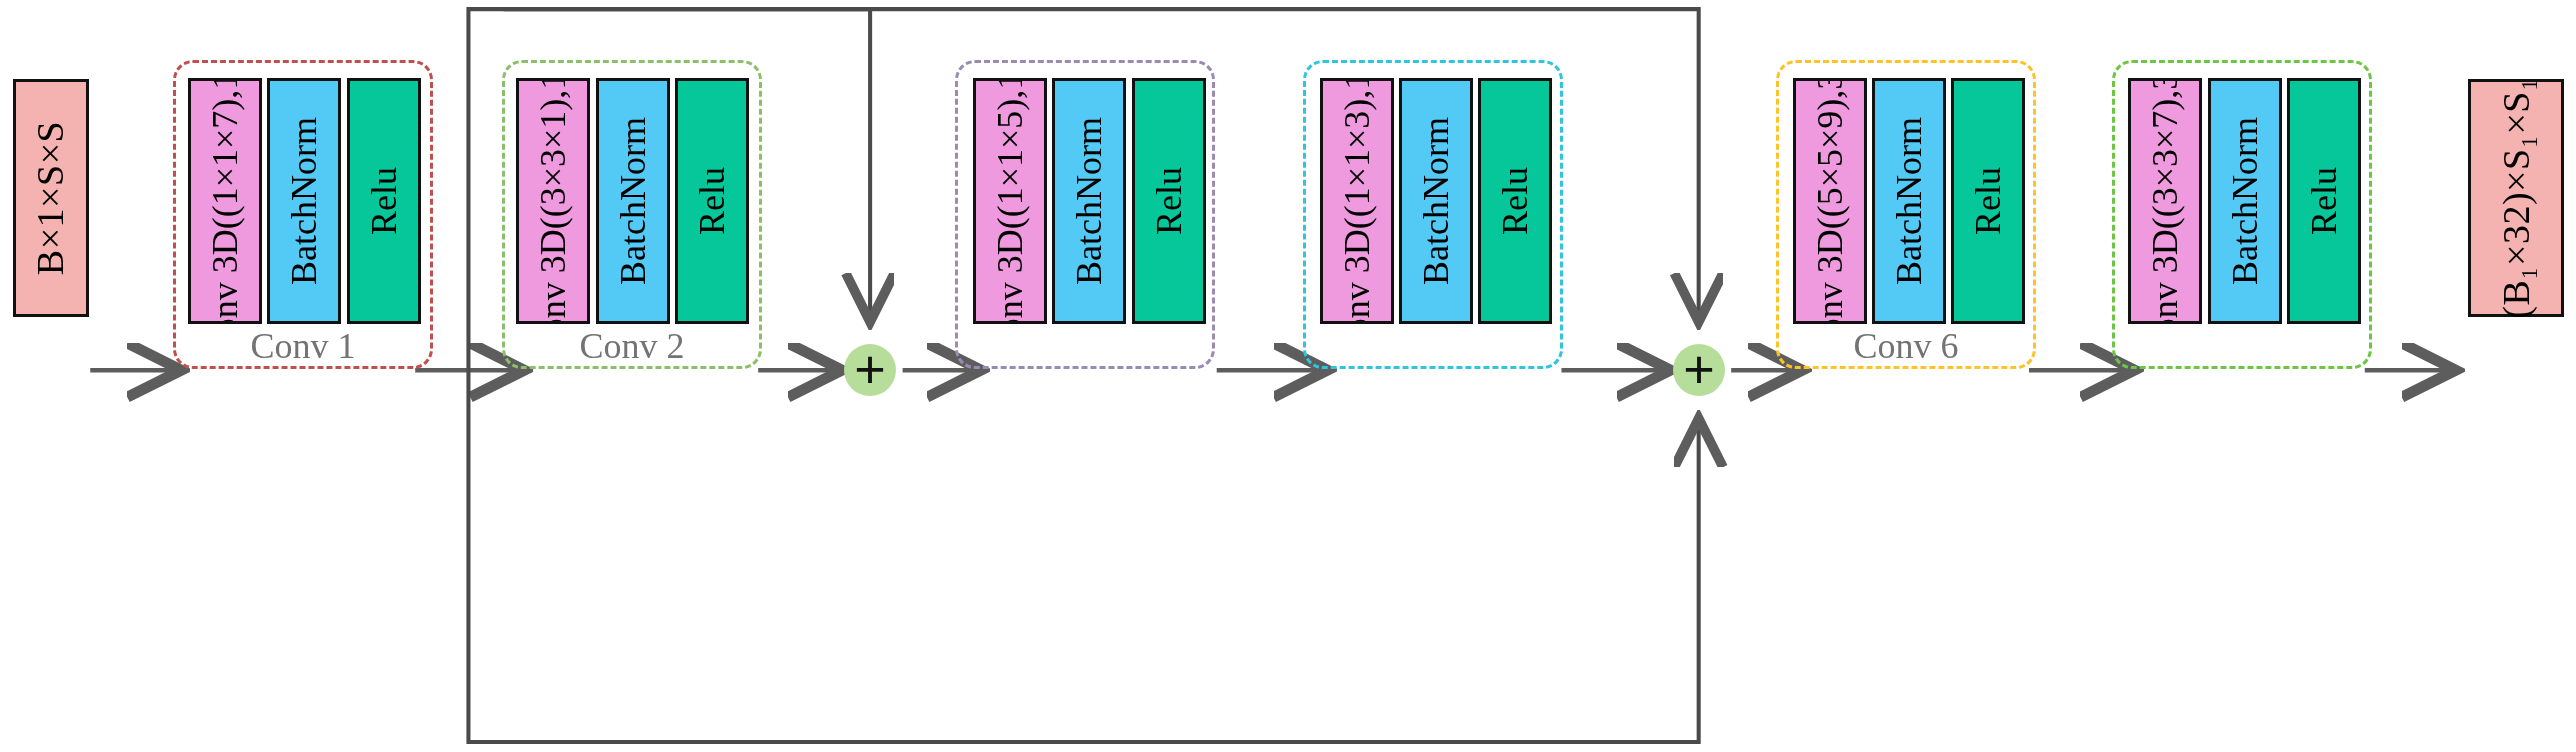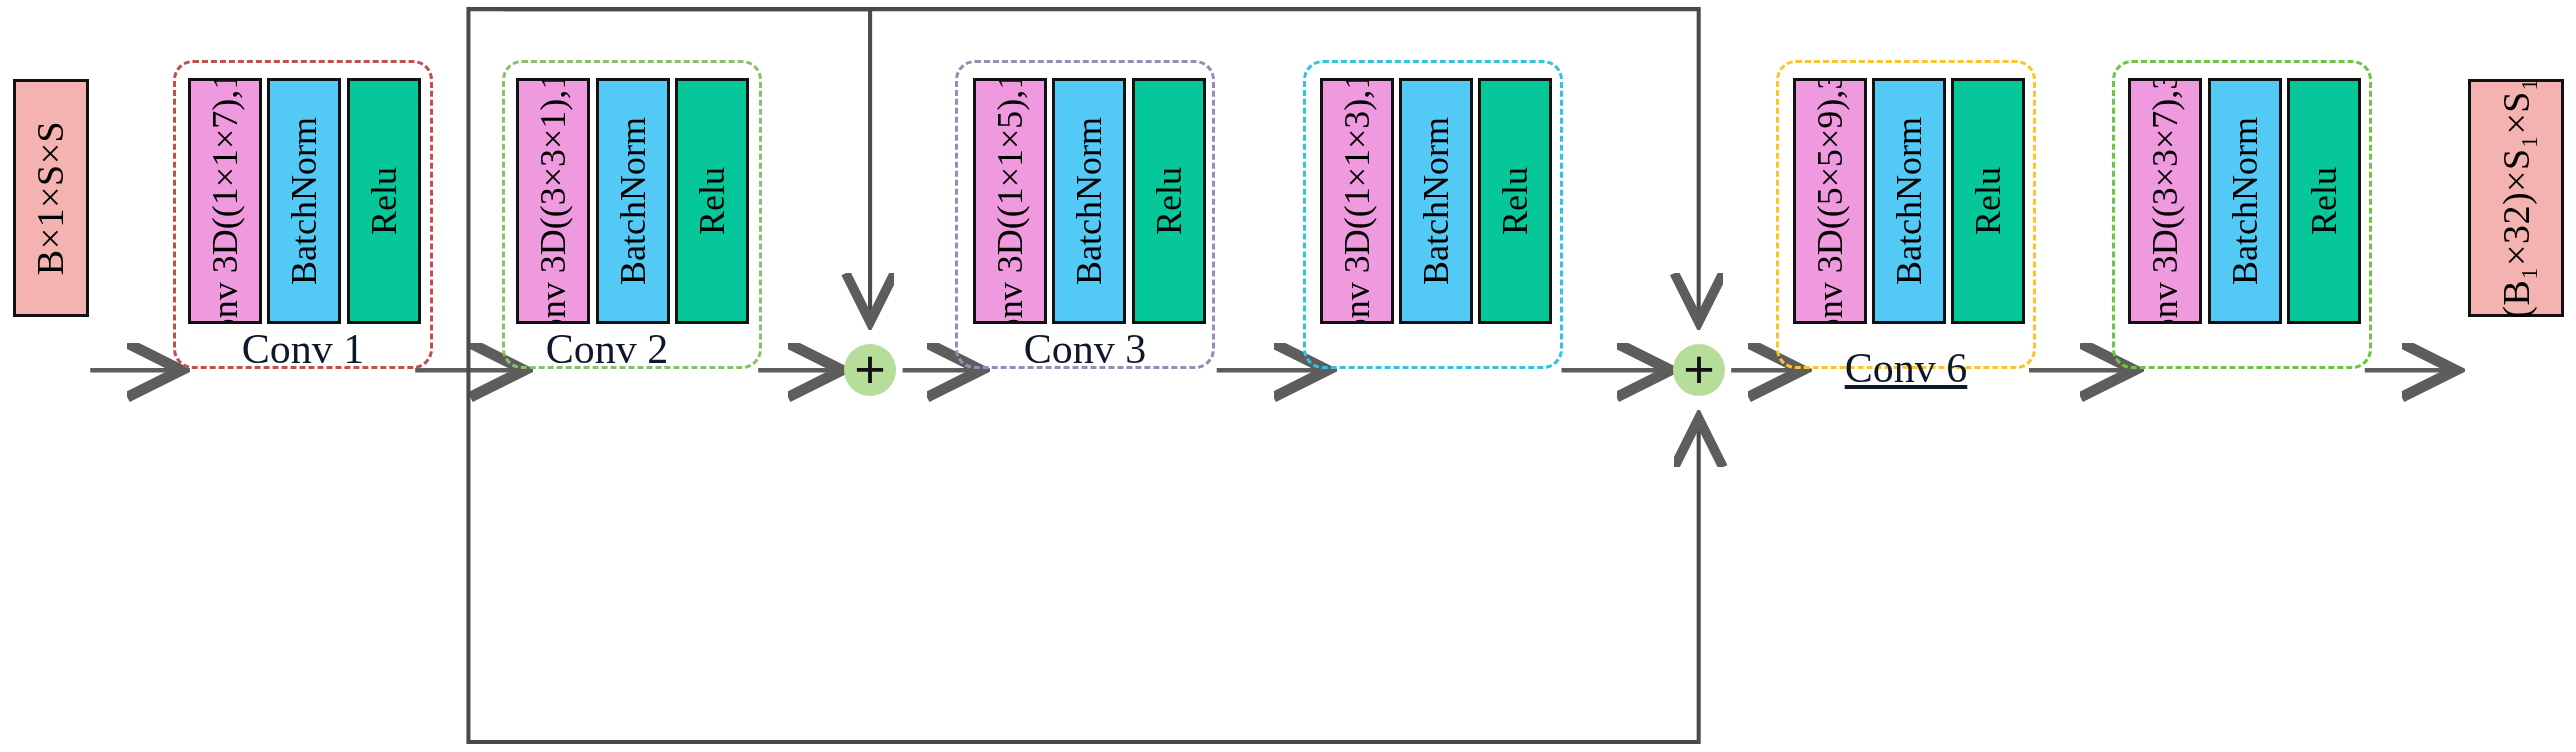--- a/index.html
+++ b/index.html
@@ -30,22 +30,22 @@
   .group{
     position:absolute;
     box-sizing:border-box;
     border:3.6px dashed #c0504d;
     border-radius:20px;
     background:transparent;
   }
   .group-label{
     position:absolute;
     text-align:center;
-    font-size:42px;
-    color:#0f172a;
+    font-size:36px;
+    color:#737373;
     white-space:nowrap;
   }
 
   
   .bar{
     position:absolute;
     border:3.6px solid #111;
     box-sizing:border-box;
     display:flex;align-items:center;justify-content:center;
     overflow:hidden;
@@ -132,37 +132,36 @@
   <div class="group" style="left:502px;top:60px;width:260px;height:309px;border-color:#8cbf6a;"></div>
   <div class="bar conv" style="left:516px;top:78px;width:74px;height:246px;">
     <div class="vtext">Conv 3D((3×3×1),16)</div>
   </div>
   <div class="bar bn" style="left:596px;top:78px;width:74px;height:246px;">
     <div class="vtext">BatchNorm</div>
   </div>
   <div class="bar relu" style="left:675px;top:78px;width:74px;height:246px;">
     <div class="vtext">Relu</div>
   </div>
-  <div class="group-label" style="left:477px;top:325px;width:260px;">Conv 2</div>
+  <div class="group-label" style="left:502px;top:325px;width:260px;">Conv 2</div>
 
   <div class="plus-node" style="left:844px;top:344px;">
     <span>+</span>
   </div>
 
   <div class="group" style="left:955px;top:60px;width:260px;height:309px;border-color:#9b8bb4;"></div>
   <div class="bar conv" style="left:973px;top:78px;width:74px;height:246px;">
     <div class="vtext">Conv 3D((1×1×5),16)</div>
   </div>
   <div class="bar bn" style="left:1052px;top:78px;width:74px;height:246px;">
     <div class="vtext">BatchNorm</div>
   </div>
   <div class="bar relu" style="left:1132px;top:78px;width:74px;height:246px;">
     <div class="vtext">Relu</div>
   </div>
-  <div class="group-label" style="left:955px;top:325px;width:260px;">Conv 3</div>
 
   <div class="group" style="left:1303px;top:60px;width:260px;height:309px;border-color:#2ec5dd;"></div>
   <div class="bar conv" style="left:1320px;top:78px;width:74px;height:246px;">
     <div class="vtext">Conv 3D((1×1×3),16)</div>
   </div>
   <div class="bar bn" style="left:1399px;top:78px;width:74px;height:246px;">
     <div class="vtext">BatchNorm</div>
   </div>
   <div class="bar relu" style="left:1478px;top:78px;width:74px;height:246px;">
     <div class="vtext">Relu</div>
@@ -175,21 +174,21 @@
   <div class="group" style="left:1776px;top:60px;width:260px;height:309px;border-color:#fdc328;"></div>
   <div class="bar conv" style="left:1793px;top:78px;width:74px;height:246px;">
     <div class="vtext">Conv 3D((5×5×9),32)</div>
   </div>
   <div class="bar bn" style="left:1872px;top:78px;width:74px;height:246px;">
     <div class="vtext">BatchNorm</div>
   </div>
   <div class="bar relu" style="left:1951px;top:78px;width:74px;height:246px;">
     <div class="vtext">Relu</div>
   </div>
-  <div class="group-label" style="left:1776px;top:344px;width:260px;text-decoration:underline;">Conv 6</div>
+  <div class="group-label" style="left:1776px;top:325px;width:260px;">Conv 6</div>
 
   <div class="group" style="left:2112px;top:60px;width:260px;height:309px;border-color:#6cc644;"></div>
   <div class="bar conv" style="left:2128px;top:78px;width:74px;height:246px;">
     <div class="vtext">Conv 3D((3×3×7),32)</div>
   </div>
   <div class="bar bn" style="left:2208px;top:78px;width:74px;height:246px;">
     <div class="vtext">BatchNorm</div>
   </div>
   <div class="bar relu" style="left:2287px;top:78px;width:74px;height:246px;">
     <div class="vtext">Relu</div>

